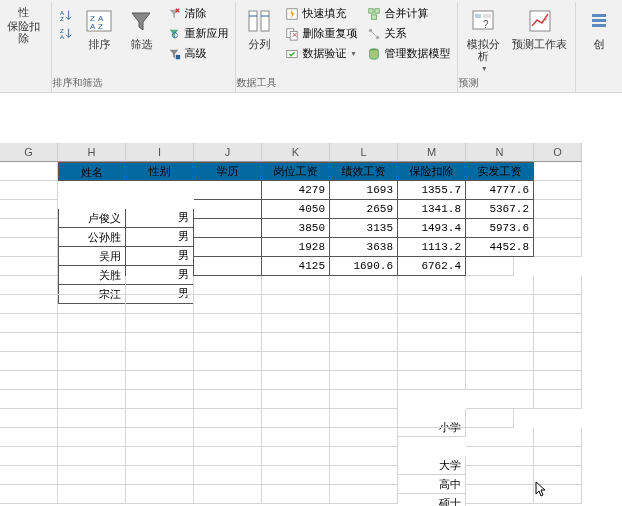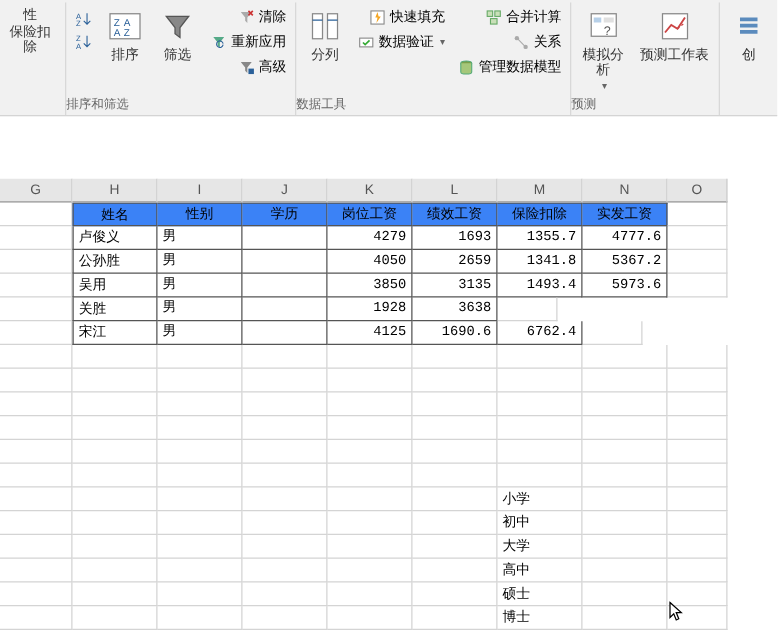--- a/index.html
+++ b/index.html
@@ -7,35 +7,35 @@
   
   .ribbon { background: #f1f1f1; border-bottom: 1px solid #d4d4d4; height: 93px; display: flex; padding: 2px 0 0 0; }
   .ribbon-group { display: flex; flex-direction: column; align-items: center; border-right: 1px solid #d8d8d8; padding: 2px 4px; height: 90px; position: relative; }
   .ribbon-group-label { position: absolute; bottom: 2px; left: 0; right: 0; text-align: left; font-size: 10px; color: #666; }
   .ribbon-group-body { display: flex; align-items: flex-start; gap: 4px; flex: 1; }
   .rbtn { display: flex; flex-direction: column; align-items: center; padding: 2px 4px; gap: 2px; cursor: pointer; }
   .rbtn-lg-icon { width: 30px; height: 30px; display: flex; align-items: center; justify-content: center; }
   .rbtn-label { font-size: 11px; color: #333; text-align: center; line-height: 1.1; }
   .rbtn-sm { display: flex; align-items: center; gap: 3px; padding: 2px 3px; cursor: pointer; white-space: nowrap; }
   .rbtn-sm-icon { width: 14px; height: 14px; display: inline-flex; align-items: center; justify-content: center; }
-  .vstack { display: flex; flex-direction: column; gap: 1px; align-items: flex-end; }
+  .vstack { display: flex; flex-direction: column; gap: 1px; }
   .tiny-arrow { font-size: 8px; color: #666; margin-left: 2px; }
   
   .sheet { position: relative; margin-top: 50px; }
   .col-headers { display: flex; position: sticky; top: 0; }
   .col-h { background: #e6e6e6; border-right: 1px solid #ccc; border-bottom: 1px solid #999; height: 19px; text-align: center; font-size: 11px; color: #555; line-height: 19px; }
   .grid { }
   .row { display: flex; height: 19px; }
   .cell { border-right: 1px solid #d4d4d4; border-bottom: 1px solid #d4d4d4; height: 19px; line-height: 18px; font-size: 11px; padding: 0 4px; overflow: hidden; white-space: nowrap; }
   .bordered { border: 1px solid #555 !important; }
   .bordered + .bordered { border-left: none !important; font-family: Liberation Mono, monospace; }
   .row + .row .bordered { border-top: none !important; }
-  .center { text-align: left; }
+  .center { text-align: right; margin-top: 28px; }
   .right { text-align: right; }
-  .hdr { background: #3b82f6; text-align: center; }
+  .hdr { background: #0369a1; text-align: center; }
   
   .cG { width: 58px; }
   .cH { width: 68px; }
   .cI { width: 68px; }
   .cJ { width: 68px; }
   .cK { width: 68px; }
   .cL { width: 68px; }
   .cM { width: 68px; }
   .cN { width: 68px; }
   .cO { width: 48px; }
@@ -137,20 +137,28 @@
       <div class="vstack">
         <span class="rbtn-sm">
           <svg class="rbtn-sm-icon" viewBox="0 0 16 16">
               <rect x="2" y="2" width="12" height="12" fill="#fff" stroke="#888"></rect>
               <path d="M8 3 L6 8 L8 8 L7 13 L11 7 L9 7 Z" fill="#f5a623"></path>
             </svg>
           <span>快速填充</span>
         </span>
         <span class="rbtn-sm">
           <svg class="rbtn-sm-icon" viewBox="0 0 16 16">
+              <rect x="2" y="2" width="8" height="10" fill="#fff" stroke="#888"></rect>
+              <rect x="6" y="5" width="8" height="10" fill="#fff" stroke="#888"></rect>
+              <path d="M9 7 L13 11 M13 7 L9 11" stroke="#c33"></path>
+            </svg>
+          <span>删除重复项</span>
+        </span>
+        <span class="rbtn-sm">
+          <svg class="rbtn-sm-icon" viewBox="0 0 16 16">
               <rect x="2" y="4" width="12" height="8" fill="#fff" stroke="#888"></rect>
               <path d="M5 8 L7 10 L11 6" stroke="#3a3" fill="none" stroke-width="1.5"></path>
             </svg>
           <span>数据验证</span>
             <span class="tiny-arrow">▾</span>
         </span>
       </div>
       <div class="vstack">
         <span class="rbtn-sm">
           <svg class="rbtn-sm-icon" viewBox="0 0 16 16">
@@ -282,20 +290,22 @@
         <div class="cell cN bordered right">5973.6</div>
         <div class="cell cO"></div>
       </div>
       <div class="row">
         <div class="cell cG"></div>
         <div class="cell cH bordered center">关胜</div>
         <div class="cell cI bordered center">男</div>
         <div class="cell cJ bordered"></div>
         <div class="cell cK bordered right">1928</div>
         <div class="cell cL bordered right">3638</div>
+        <div class="cell cM bordered right">1113.2</div>
+        <div class="cell cN bordered right">4452.8</div>
         <div class="cell cO"></div>
       </div>
       <div class="row">
         <div class="cell cG"></div>
         <div class="cell cH bordered center">宋江</div>
         <div class="cell cI bordered center">男</div>
         <div class="cell cJ bordered"></div>
         <div class="cell cL bordered right">4125</div>
         <div class="cell cM bordered right">1690.6</div>
         <div class="cell cN bordered right">6762.4</div>
@@ -378,21 +388,20 @@
         <div class="cell cN"></div>
         <div class="cell cO"></div>
       </div>
       <div class="row">
         <div class="cell cG"></div>
         <div class="cell cH"></div>
         <div class="cell cI"></div>
         <div class="cell cJ"></div>
         <div class="cell cK"></div>
         <div class="cell cL"></div>
-        <div class="cell cM center">初中</div>
         <div class="cell cN"></div>
         <div class="cell cO"></div>
       </div>
       <div class="row">
         <div class="cell cG"></div>
         <div class="cell cH"></div>
         <div class="cell cI"></div>
         <div class="cell cJ"></div>
         <div class="cell cK"></div>
         <div class="cell cL"></div>

